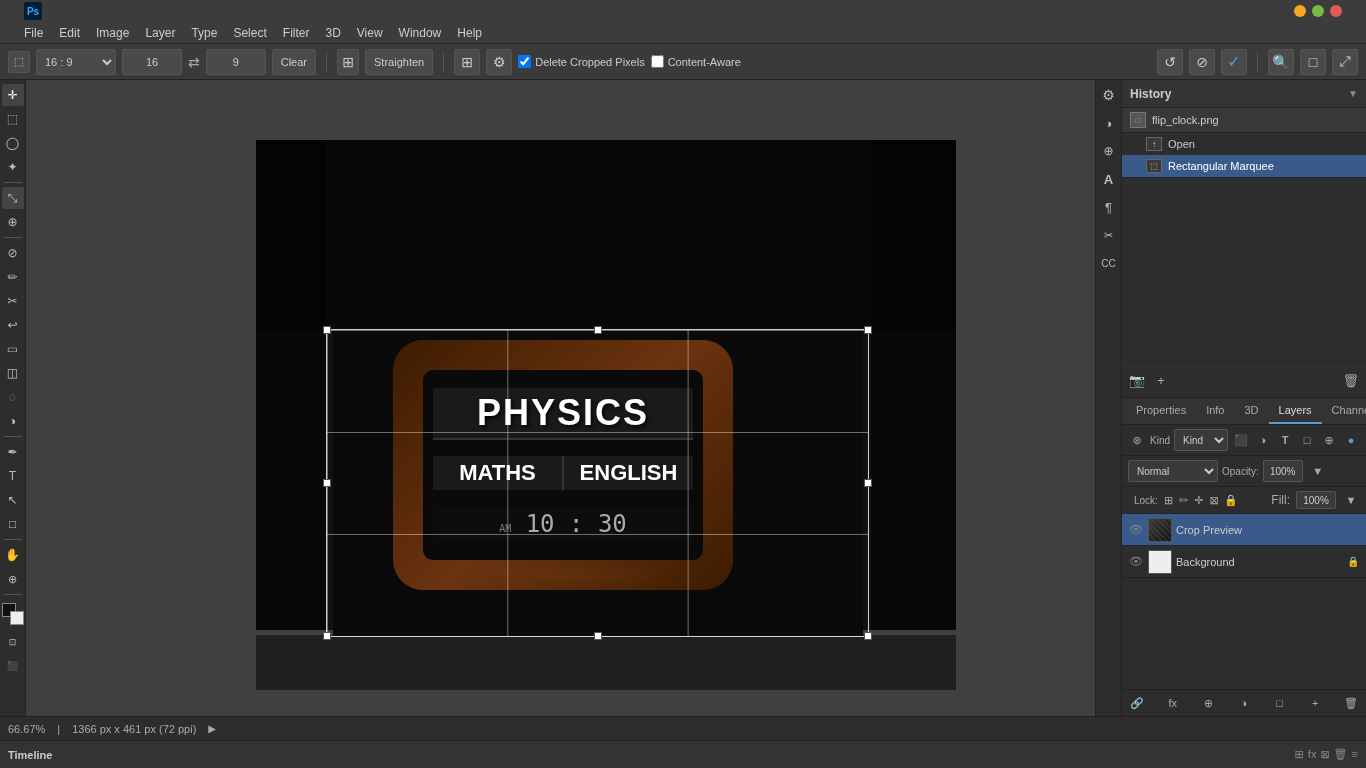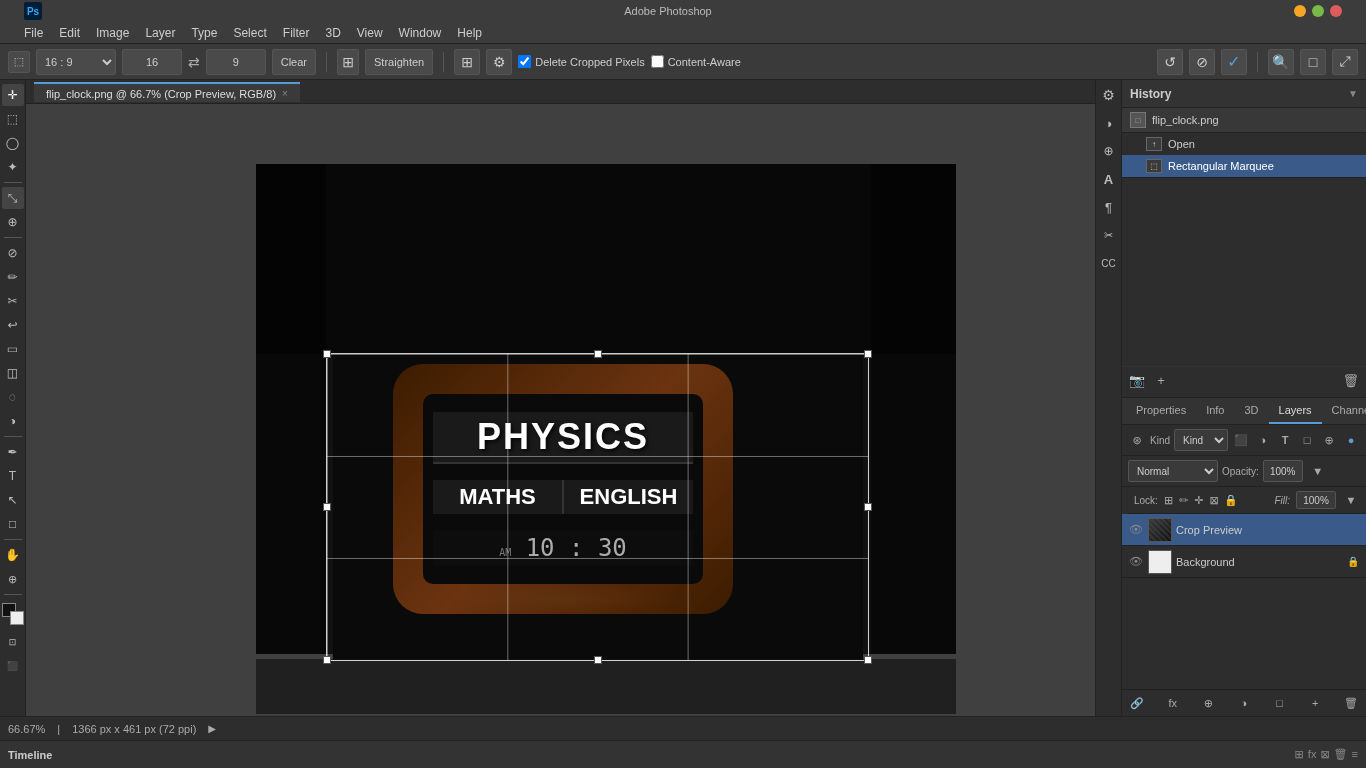--- a/index.html
+++ b/index.html
@@ -263,21 +263,21 @@
       width: 40px; height: 22px; background: #3a3a3a; border: 1px solid #555;
       color: #ccc; font-size: 10px; padding: 0 4px; border-radius: 2px; text-align: center;
     }
     .lock-row {
       display: flex; align-items: center; gap: 6px; padding: 4px 6px;
       border-bottom: 1px solid #222;
       margin-left: 6px;
     }
     .lock-label { font-size: 10px; color: #aaa; }
     .lock-icon { font-size: 11px; color: #aaa; cursor: pointer; }
-    .fill-label { margin-left: auto; font-size: 10px; color: #aaa; font-style: italic; }
+    .fill-label { margin-left: auto; font-size: 12px; color: #aaa; }
     .fill-input {
       width: 40px; height: 18px; background: #3a3a3a; border: 1px solid #555;
       color: #ccc; font-size: 10px; padding: 0 4px; border-radius: 2px; text-align: center;
     }
 
     .layers-list { flex: 1; overflow-y: auto; }
     .layer-row {
       display: flex; align-items: center; height: 32px; padding: 0 6px; gap: 4px;
       cursor: pointer; border-bottom: 1px solid #222;
     }
@@ -316,21 +316,20 @@
       font-size: 10px; font-weight: bold; color: #31a8ff; border-radius: 2px;
     }
   </style>
 </head>
 <body>
 
 <div id="title-bar">
   <div class="ps-icon">
       <span>Ps</span>
     </div>
-  <span class="title">Adobe Photoshop</span>
   <div class="win-controls">
     <div class="win-btn minimize">−</div>
     <div class="win-btn maximize">□</div>
     <div class="win-btn close">×</div>
   </div>
 </div>
 
 <div id="menu-bar">
   <div class="menu-item">File</div>
   <div class="menu-item">Edit</div>
@@ -415,26 +414,20 @@
     <div class="tool-color-block" style="position:relative; width:22px; height:22px; margin:4px auto;">
       <div class="tool-color-fg" style="position:absolute;top:0;left:0;width:14px;height:14px;background:#111;border:1px solid #888;"></div>
       <div class="tool-color-bg" style="position:absolute;bottom:0;right:0;width:14px;height:14px;background:#eee;border:1px solid #888;"></div>
     </div>
     <div class="tool-btn" style="font-size:9px;">⊡</div>
     <div class="tool-btn" style="font-size:9px;">⬛</div>
   </div>
 
   <div id="canvas-area">
 
-    <div id="canvas-tab">
-      <div class="tab-active">
-        <span>flip_clock.png @ 66.7% (Crop Preview, RGB/8)</span>
-        <span class="tab-close">×</span>
-      </div>
-    </div>
 
     <div id="canvas-viewport">
 
       <div id="canvas-bg"></div>
 
       <div class="crop-overlay-top"></div>
       <div class="crop-overlay-bottom"></div>
       <div class="crop-overlay-left"></div>
       <div class="crop-overlay-right"></div>
 

